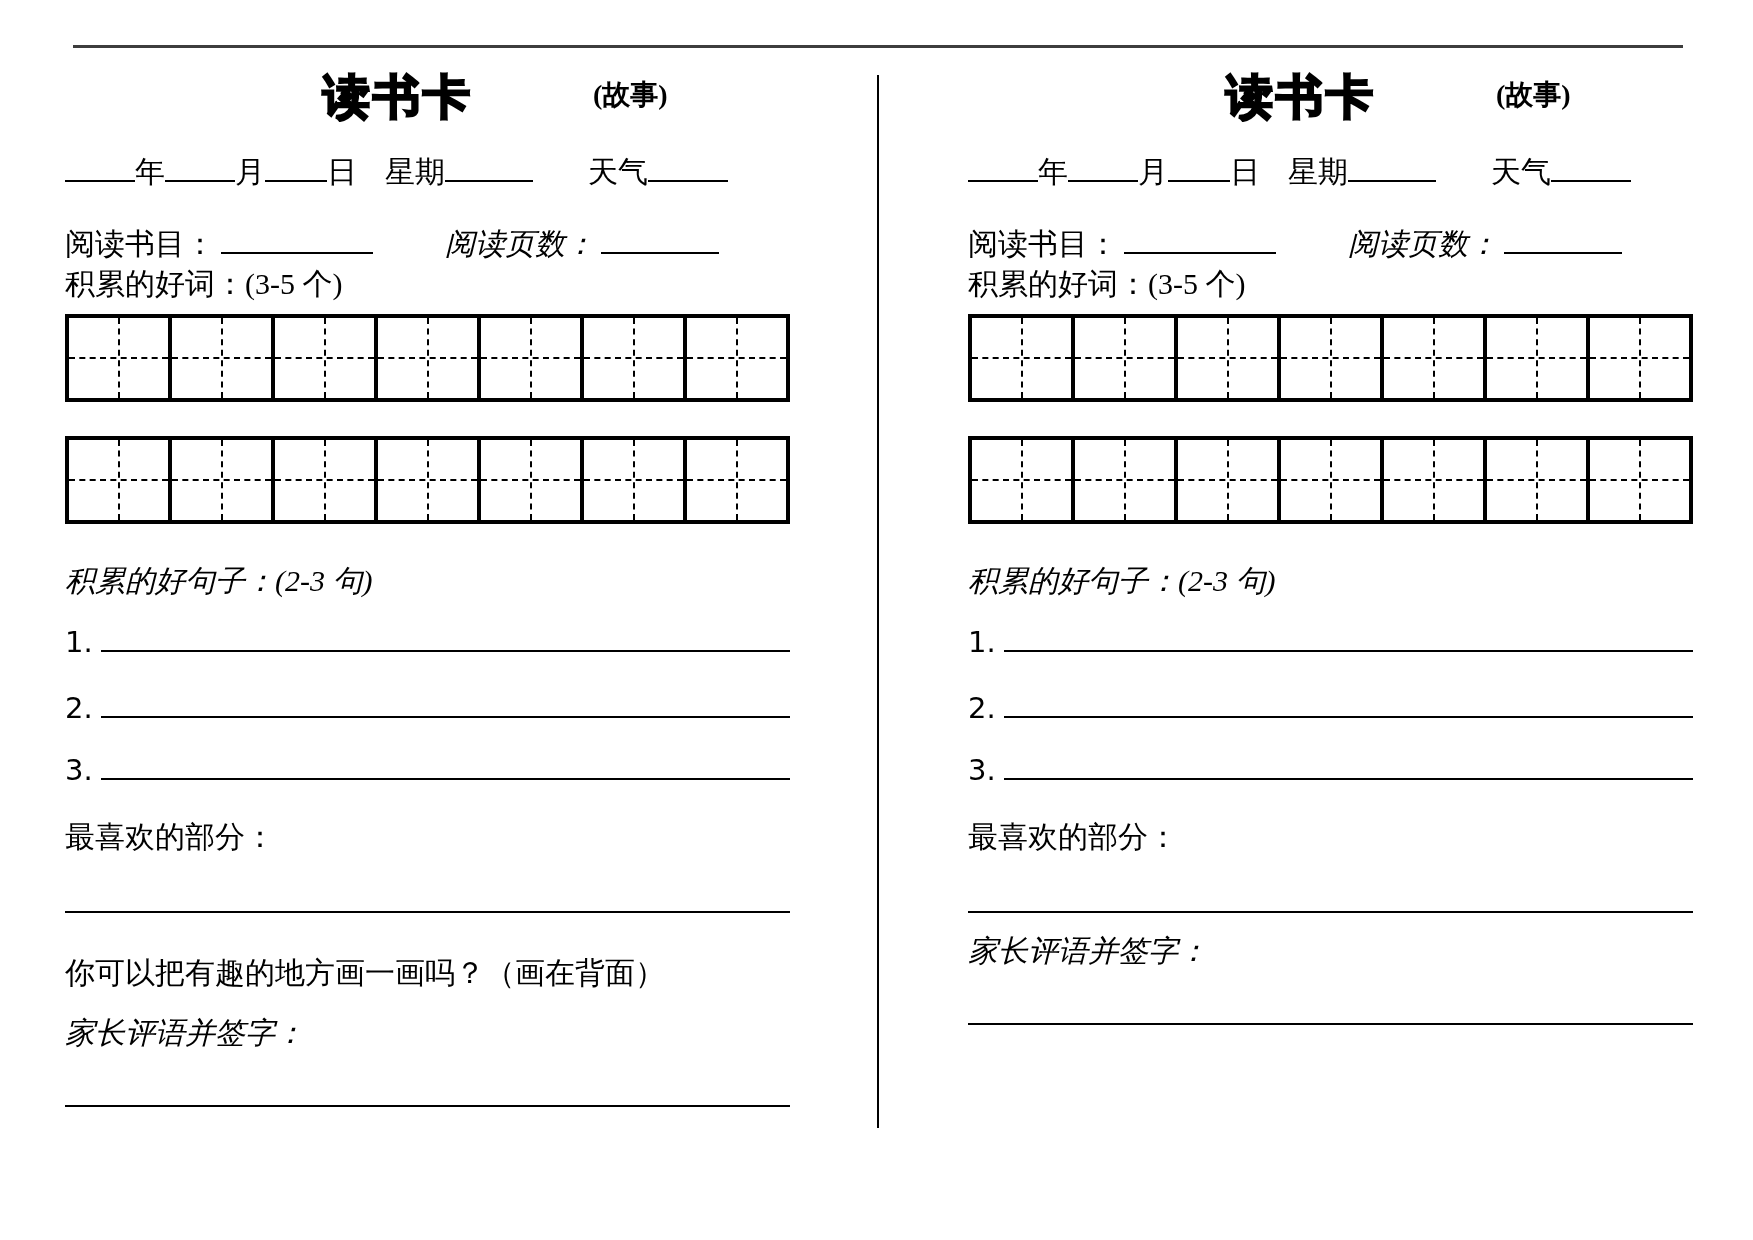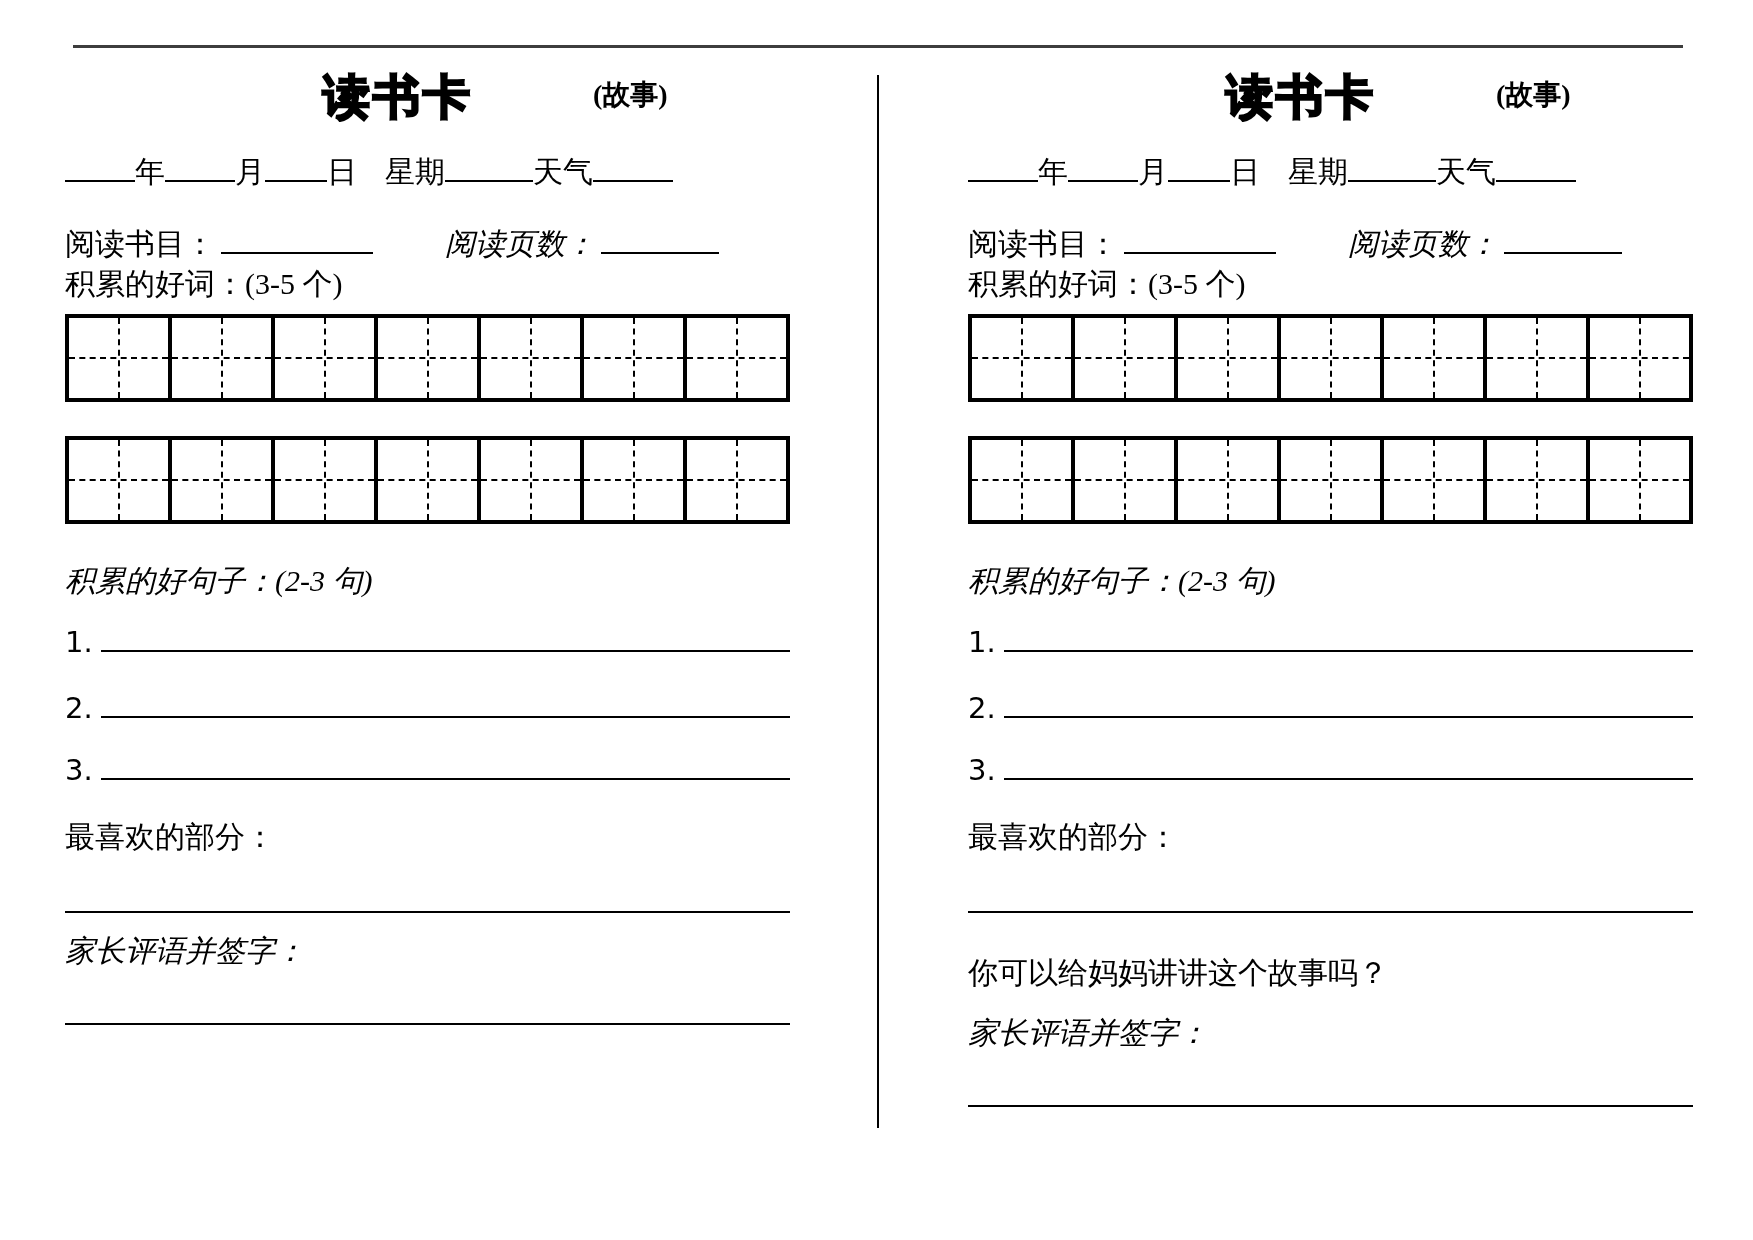--- a/index.html
+++ b/index.html
@@ -47,21 +47,21 @@
   }
   .date-row{margin-top:18px;height:42px;}
   .fields-row{margin-top:30px;height:42px;}
   .label-row{height:40px;}
 
   .w-pre{width:70px;}
   .w-year{width:70px;}
   .w-month{width:62px;}
   .w-day-gap{margin-left:28px;}
   .w-week{width:88px;}
-  .w-weather-gap{}
+  .w-weather-gap{margin-left:55px;}
   .w-weather{width:80px;}
   .w-book{width:152px;margin-left:6px;}
   .w-pages-gap{margin-left:72px;font-style:italic;}
   .w-pages{width:118px;margin-left:6px;}
 
   .tian-grid{
     display:flex;
     border:4px solid #000;
     height:80px;
     background:#fff;
@@ -168,20 +168,23 @@
     <span class="sentence-num">3.</span>
     <span class="sentence-line"></span>
   </div>
 
   <div class="row favorite-row txt">
     <span>最喜欢的部分：</span>
   </div>
 
   <div class="mid-rule"></div>
 
+  <div class="row question-row txt">
+    <span>你可以把有趣的地方画一画吗？（画在背面）</span>
+  </div>
 
   <div class="row parent-row txt">
     <span>家长评语并签字：</span>
   </div>
 
   <div class="bottom-rule"></div>
 </div>
 
 <div class="card" id="card-right">
   <div class="card-header">
@@ -248,22 +251,19 @@
     <span class="sentence-num">3.</span>
     <span class="sentence-line"></span>
   </div>
 
   <div class="row favorite-row txt">
     <span>最喜欢的部分：</span>
   </div>
 
   <div class="mid-rule"></div>
 
-  <div class="row question-row txt">
-    <span>你可以给妈妈讲讲这个故事吗？</span>
-  </div>
 
   <div class="row parent-row txt">
     <span>家长评语并签字：</span>
   </div>
 
   <div class="bottom-rule"></div>
 </div>
 
 </body></html>

